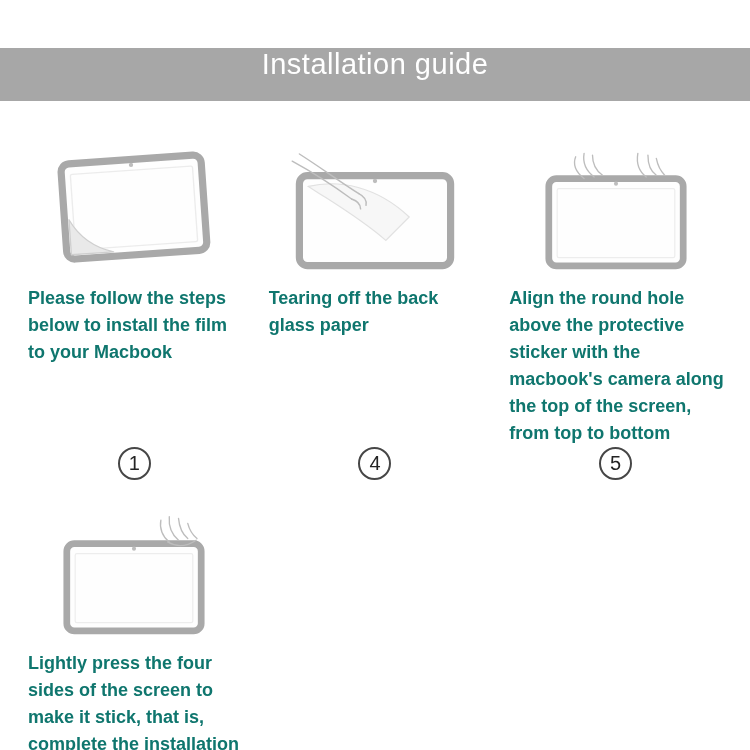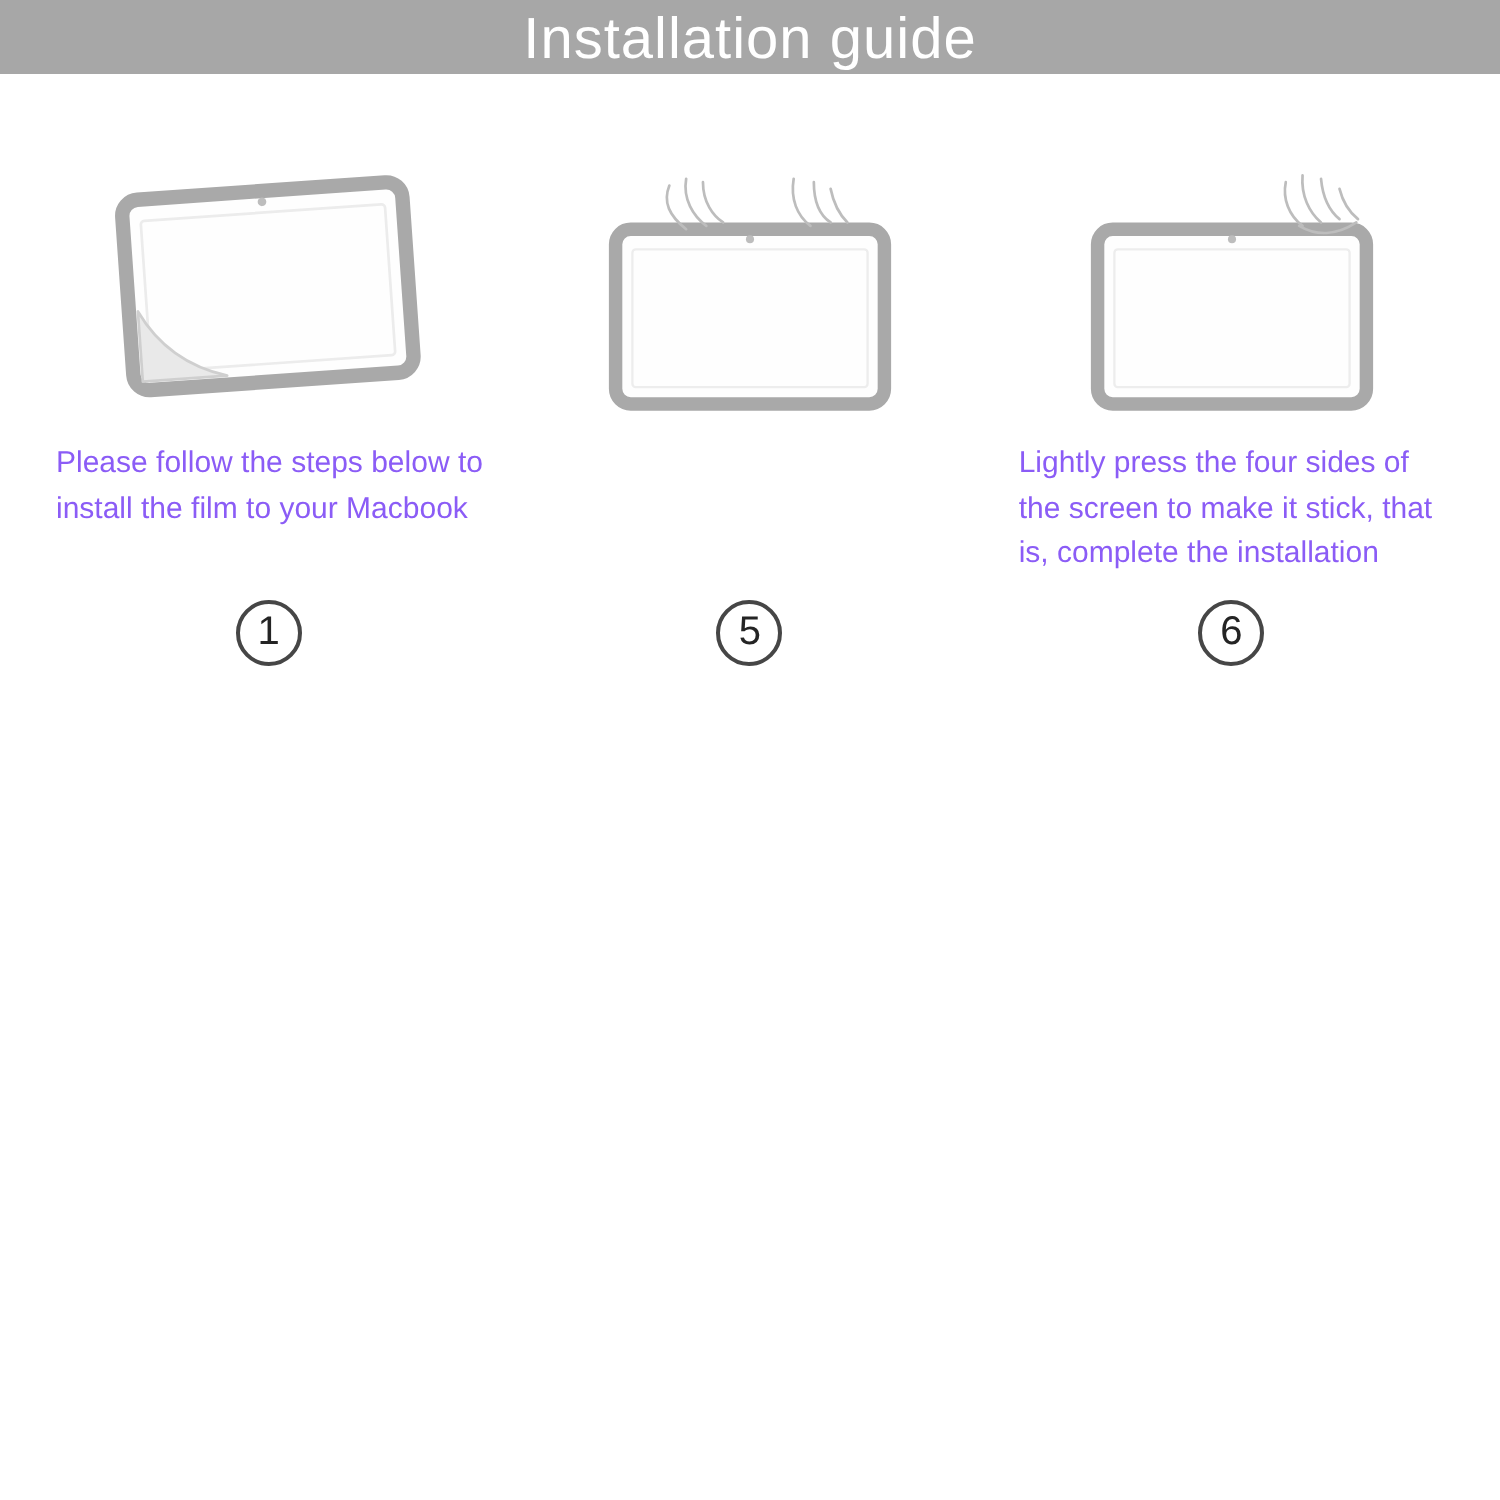--- a/index.html
+++ b/index.html
@@ -5,23 +5,24 @@
   * { box-sizing: border-box; }
   html, body { margin: 0; padding: 0; }
   body {
     width: 750px; height: 750px;
     background: #ffffff;
     font-family: "Liberation Sans", sans-serif;
     margin: 0 auto;
     overflow: hidden;
   }
   .header {
-    height: 37px;
+    margin-top: 48px;
+    height: 53px;
     width: 100%;
-    display: flex; align-items: flex-end; justify-content: center;
+    display: flex; align-items: flex-start; justify-content: center;
   }
   .header-title {
     color: #ffffff;
     font-size: 29px;
     font-weight: 400;
     letter-spacing: 0.5px;
   }
   .steps {
     display: grid;
     grid-template-columns: repeat(3, 1fr);
@@ -37,25 +38,26 @@
   .step:nth-child(-n+3) { min-height: 256px; }
   .step:nth-child(n+4)  { min-height: 290px; }
   .illus {
     height: 126px;
     display: flex;
     align-items: flex-end;
     justify-content: center;
   }
   .illus svg { width: 208px; height: 126px; display: block; }
   .caption {
-    font-size: 15px;
+    font-size: 18px;
     line-height: 1.5;
-    color: #8b5cf6;
+    color: #0f766e;
     margin-top: 14px;
     padding-left: 4px;
+    font-weight: bold;
   }
   .badge {
     margin-top: auto;
     align-self: center;
     width: 33px; height: 33px;
     border: 2px solid #464646;
     border-radius: 50%;
     display: flex; align-items: center; justify-content: center;
     font-size: 20px;
     color: #242424;
@@ -81,31 +83,45 @@
           <path d="M37 117 L84 117 C 60 110 46 96 37 78 Z" fill="#e9e9e9" stroke="#cfcfcf" stroke-width="1.5" stroke-linejoin="round"></path>
         </g>
       </svg>
     </div>
     <div class="caption">Please follow the steps below to install the film to your Macbook</div>
     <div class="badge">1</div>
   </div>
 
 
 
+  <div class="step">
+    <div class="illus">
+      <svg viewBox="0 0 220 140" aria-hidden="true">
+        <rect x="26" y="34" width="168" height="100" rx="9" fill="#fefefe" stroke="#a9a9a9" stroke-width="8"></rect>
+        <circle cx="110" cy="40" r="2.4" fill="#bdbdbd"></circle>
+        <path d="M36 46 C 70 38 112 46 148 80 L 122 106 C 92 80 60 62 36 46 Z" fill="#f7f7f7" stroke="#e1e1e1" stroke-width="1.3"></path>
+        <path d="M18 18 C 40 30 62 44 84 60 M26 10 C 48 24 70 40 92 54" fill="none" stroke="#bdbdbd" stroke-width="1.6" stroke-linecap="round"></path>
+        <path d="M84 60 c 6 2 10 6 10 11 M92 54 c 6 3 9 8 8 13" fill="none" stroke="#bdbdbd" stroke-width="1.6" stroke-linecap="round"></path>
+      </svg>
+    </div>
+    <div class="caption">Tearing off the back glass paper</div>
+    <div class="badge">4</div>
+  </div>
 
   <div class="step">
     <div class="illus">
       <svg viewBox="0 0 220 150" aria-hidden="true">
         <rect x="30" y="40" width="160" height="104" rx="9" fill="#fefefe" stroke="#a9a9a9" stroke-width="8"></rect>
         <circle cx="110" cy="46" r="2.4" fill="#bdbdbd"></circle>
         <rect x="40" y="52" width="140" height="82" rx="2" fill="none" stroke="#ededed" stroke-width="1.4"></rect>
         <path d="M62 14 C 58 24 62 32 72 40 M72 10 C 70 22 76 32 84 38 M82 12 C 82 24 88 32 94 36" fill="none" stroke="#bdbdbd" stroke-width="1.6" stroke-linecap="round"></path>
         <path d="M136 10 C 134 22 138 32 146 38 M148 12 C 148 24 152 32 158 36 M158 16 C 160 26 164 32 168 36" fill="none" stroke="#bdbdbd" stroke-width="1.6" stroke-linecap="round"></path>
       </svg>
     </div>
+    <div class="caption">Align the round hole above the protective sticker with the macbook's camera along the top of the screen, from top to bottom</div>
     <div class="badge">5</div>
   </div>
 
   <div class="step">
     <div class="illus">
       <svg viewBox="0 0 220 150" aria-hidden="true">
         <rect x="30" y="40" width="160" height="104" rx="9" fill="#fefefe" stroke="#a9a9a9" stroke-width="8"></rect>
         <circle cx="110" cy="46" r="2.4" fill="#bdbdbd"></circle>
         <rect x="40" y="52" width="140" height="82" rx="2" fill="none" stroke="#ededed" stroke-width="1.4"></rect>
         <path d="M142 12 C 140 22 144 32 152 38 M152 8 C 151 20 156 30 163 36 M163 10 C 164 21 168 29 174 34 M174 16 C 176 24 180 30 185 34" fill="none" stroke="#bdbdbd" stroke-width="1.6" stroke-linecap="round"></path>

